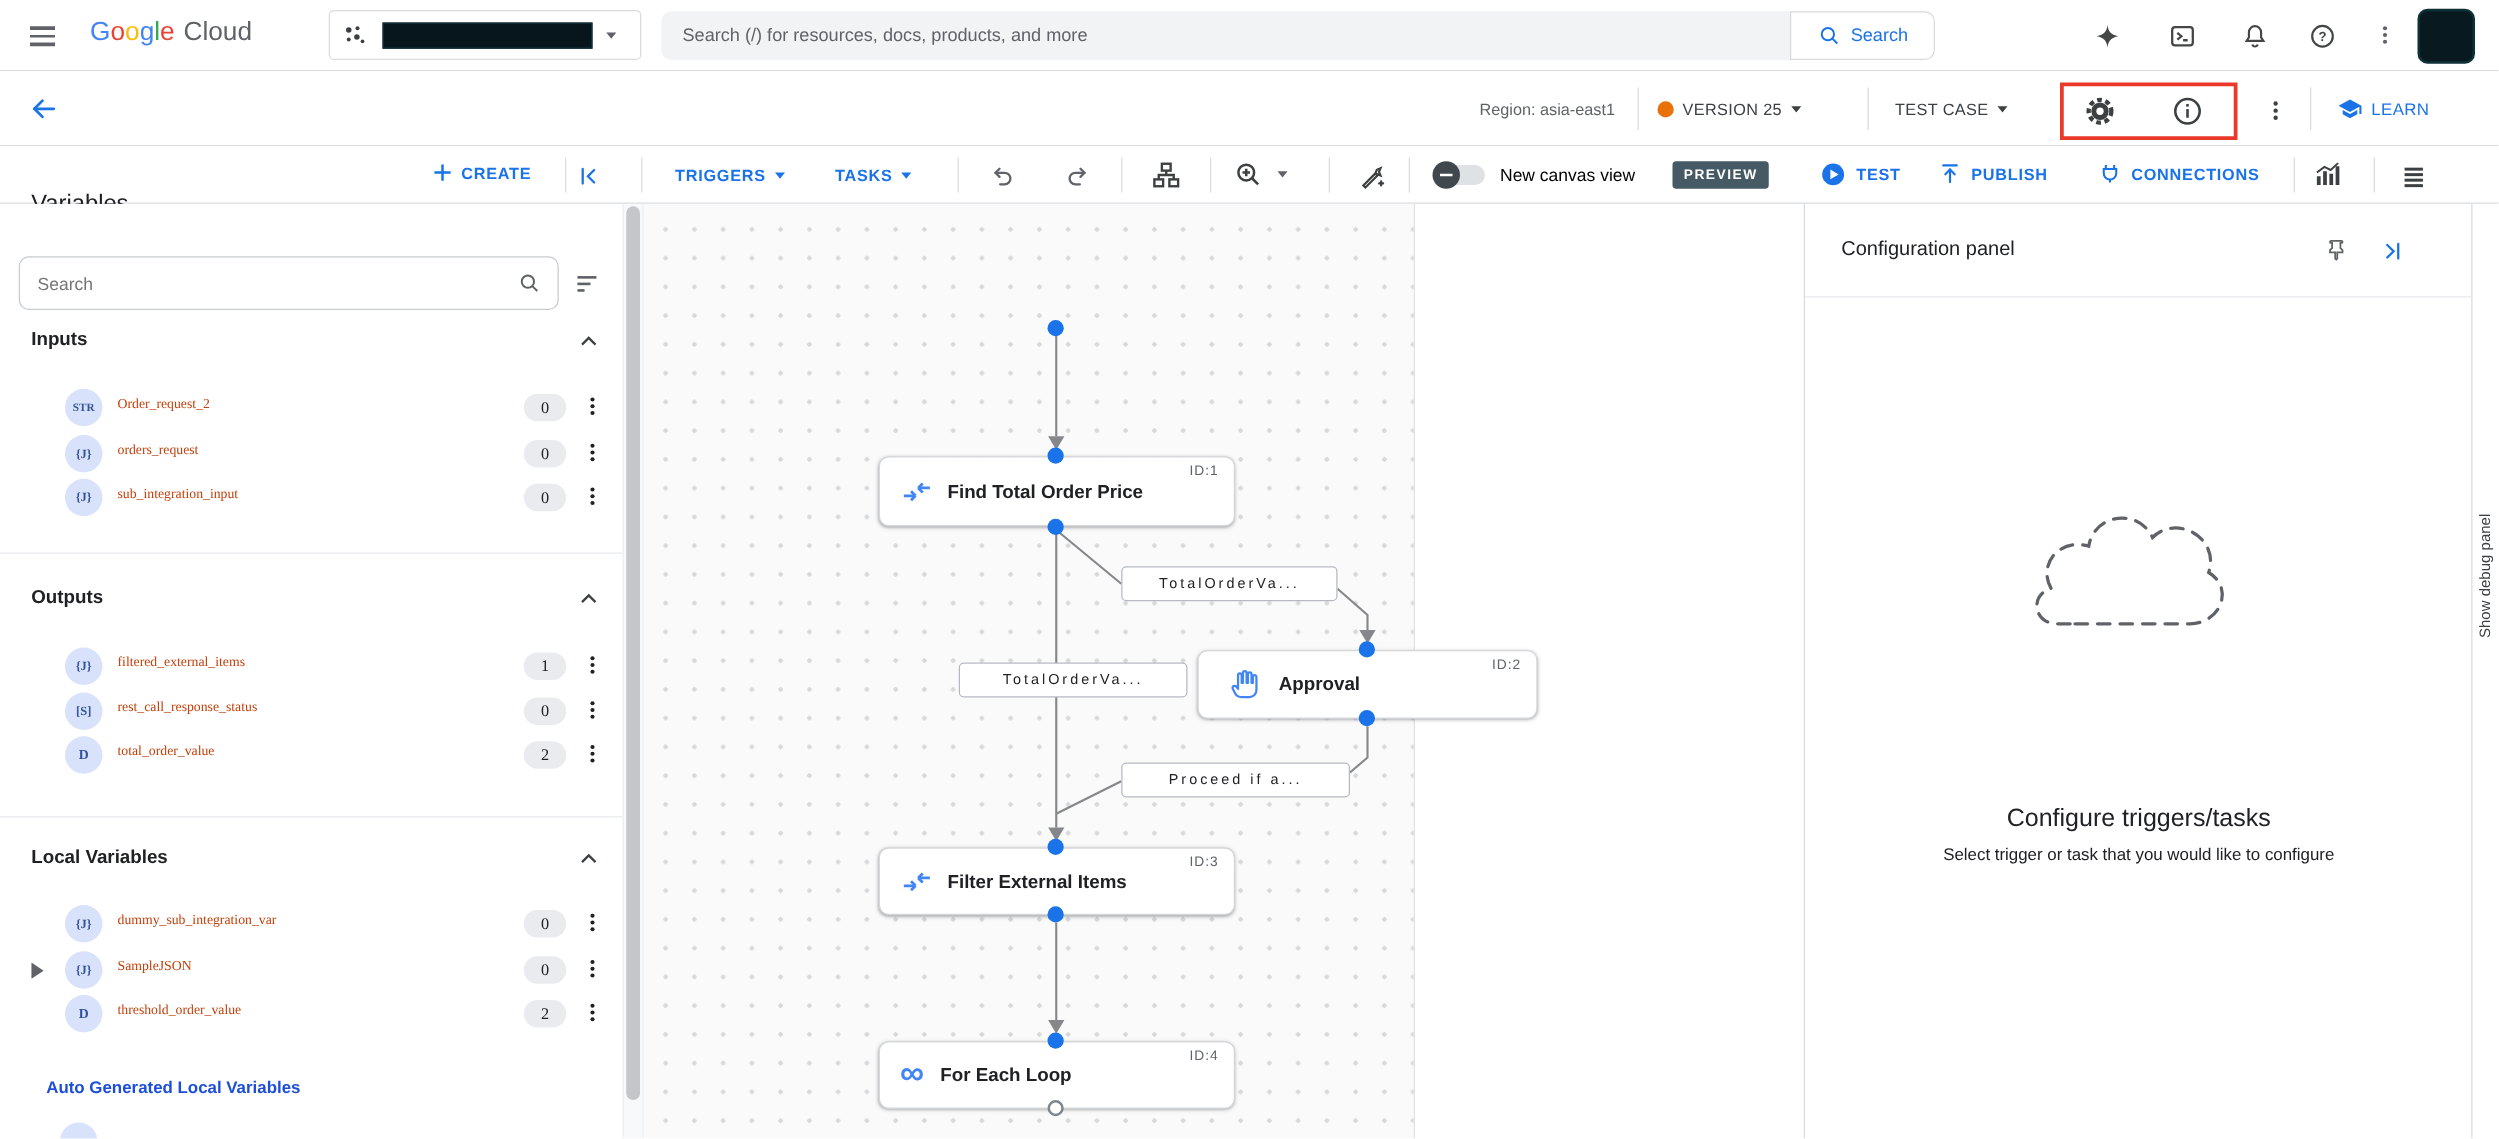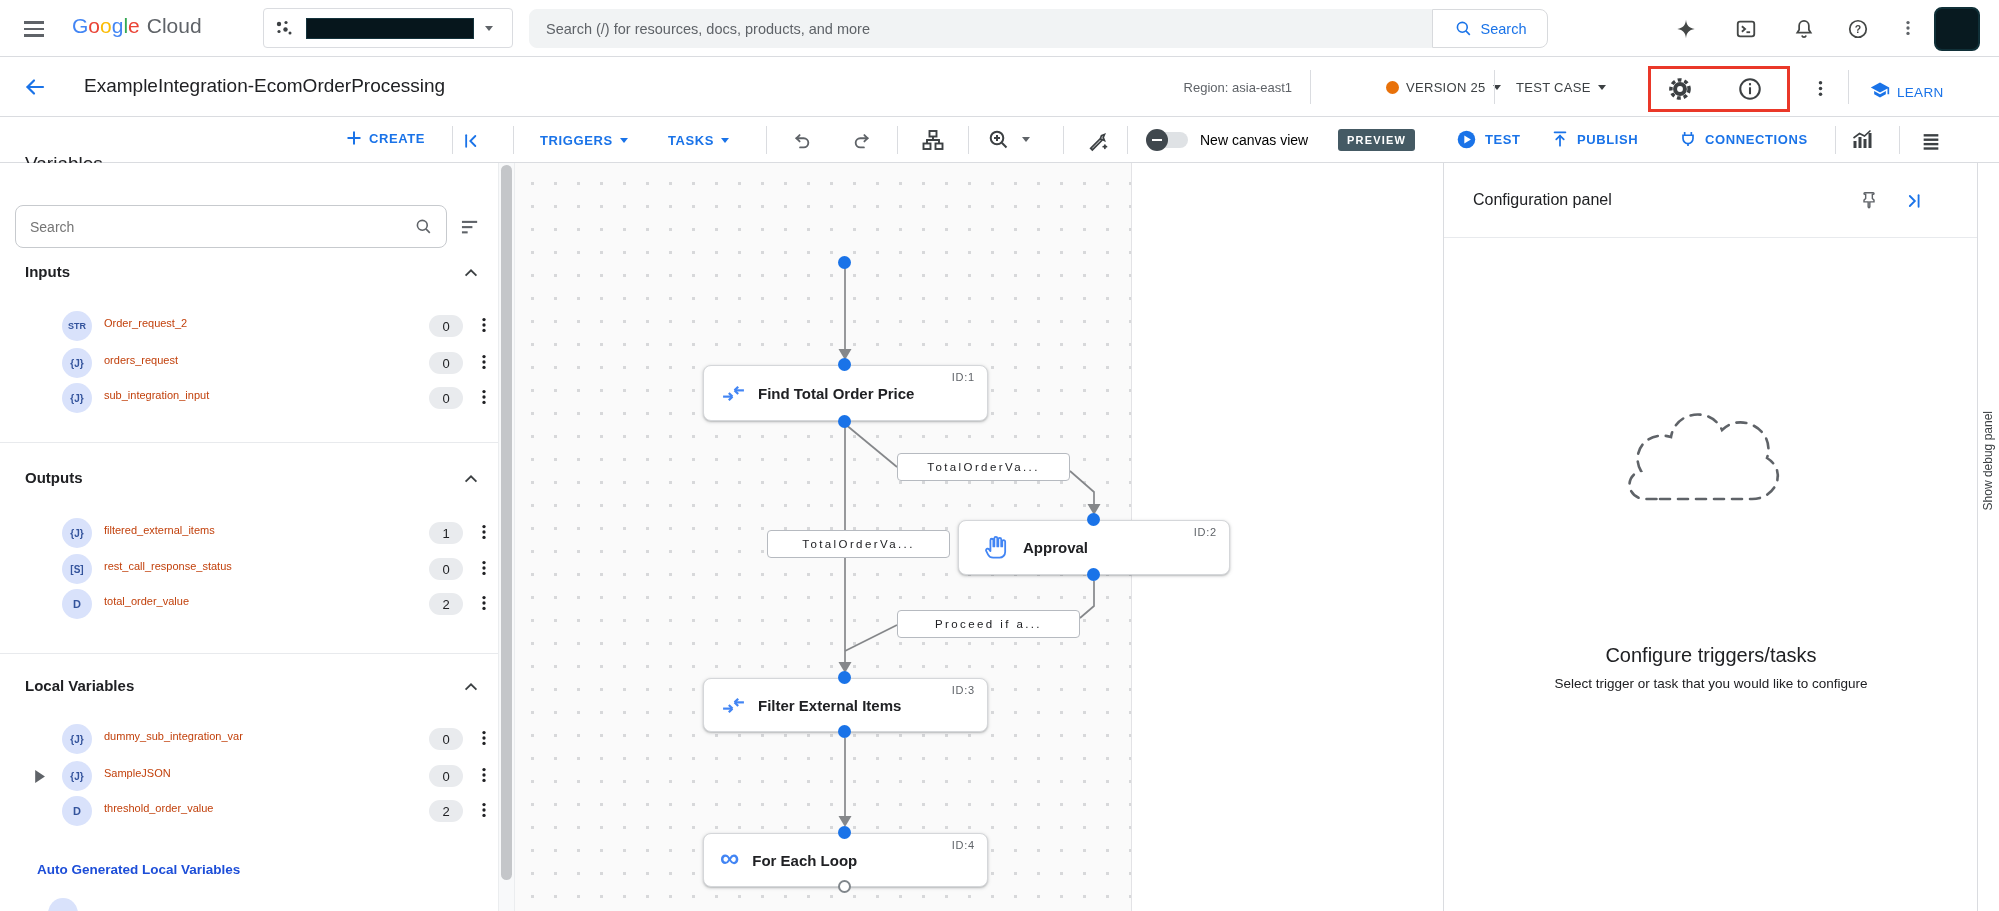--- a/index.html
+++ b/index.html
@@ -21,21 +21,21 @@
   .search-btn span { color:#1a73e8; font-size:14.5px; font-weight:500; }
   
   .hdr-txt { font-size:13px; font-weight:500; color:#3c4043; letter-spacing:.3px; display:flex; align-items:center; gap:7px; cursor:pointer; }
   .toggle-track { position:absolute; width:38px; height:16px; border-radius:8px; background:#dfe2e5; }
   .toggle-knob { position:absolute; width:22px; height:22px; border-radius:50%; background:#40484e; display:flex; align-items:center; justify-content:center; }
   .toggle-knob::after { content:""; width:10px; height:2px; background:#fff; }
   .preview-badge { position:absolute; background:#455a64; color:#fff; font-size:11px; font-weight:700; letter-spacing:1.2px; padding:5px 9px; border-radius:3px; }
   
   .sec-title { position:absolute; left:25px; font-size:15px; font-weight:700; color:#202124; }
   .auto-title { position:absolute; left:37px; font-size:13.5px; font-weight:700; color:#1d4ed8; }
-  .var-row { position:absolute; left:14px; width:498px; height:32px; cursor:pointer; }
+  .var-row { position:absolute; left:4px; width:498px; height:32px; cursor:pointer;font-family:Liberation Serif, serif; }
   .vbadge { position:absolute; left:48px; top:1px; width:30px; height:30px; border-radius:50%; background:#d9e2fb; color:#33539c; font-weight:700; display:flex; align-items:center; justify-content:center; }
   .vname { position:absolute; left:90px; top:7px; font-size:11px; color:#c2410c; }
   .vpill { position:absolute; left:415px; top:5px; width:34px; height:22px; border-radius:11px; background:#e9ebee; color:#202124; font-size:13px; display:flex; align-items:center; justify-content:center; }
   .vkebab { position:absolute; left:460px; top:5px; cursor:pointer; }
   .sb-divider { position:absolute; left:0; width:498px; height:1px; background:#e8eaed; }
   
   .canvas-bg { position:absolute; background-color:#fafafa;
     background-image: radial-gradient(circle, #d7d8da 1.6px, transparent 1.9px);
     background-size: 23px 23px; background-position: 6px 9px; border-right:1px solid #e3e3e6; }
   .node { position:absolute; background:#fff; border:1px solid #d5d7da; border-radius:8px;
@@ -153,24 +153,23 @@
     <div class="abs" style="left:1934px;top:7px;width:46px;height:44px;border-radius:8px;background:#081a20;border:2px solid #103038;cursor:pointer;"></div>
   </div>
 
   <div class="hrow" style="top:57px;height:60px;">
     <div class="abs icon-btn" style="left:22px;top:17px;width:26px;height:26px;">
       <svg width="24" height="24" viewBox="0 0 24 24" fill="none" stroke="#1a73e8" stroke-width="2.2" stroke-linecap="round" stroke-linejoin="round">
         <line x1="20" y1="12" x2="4.5" y2="12"></line>
           <polyline points="11,5.5 4.5,12 11,18.5"></polyline>
       </svg>
     </div>
-    <div class="abs" style="left:84px;top:18px;font-size:19px;color:#202124;">ExampleIntegration-EcomOrderProcessing</div>
     <div class="abs" style="left:1130px;top:23px;width:162px;text-align:right;font-size:13px;color:#5f6368;">Region: asia-east1</div>
     <div class="vdiv" style="left:1310px;top:13px;height:34px;"></div>
-    <div class="abs hdr-txt" style="left:1386px;top:17px;height:26px;">
+    <div class="abs hdr-txt" style="left:1326px;top:17px;height:26px;">
       <span style="width:13px;height:13px;border-radius:50%;background:#e8710a;display:inline-block;"></span>
       <span>VERSION 25</span>
       <span class="caret" style="color:#3c4043;"></span>
     </div>
     <div class="vdiv" style="left:1494px;top:13px;height:34px;"></div>
     <div class="abs hdr-txt" style="left:1516px;top:17px;height:26px;">
       <span>TEST CASE</span>
       <span class="caret" style="color:#3c4043;"></span>
     </div>
     <div class="abs" style="left:1648px;top:9px;width:142px;height:46px;border:3px solid #ea3829;"></div>
@@ -187,21 +186,21 @@
         <rect x="11.05" y="10.4" width="1.9" height="6.4" fill="#3c4043"></rect>
           <rect x="11.05" y="6.6" width="1.9" height="2" fill="#3c4043"></rect>
       </svg>
     </div>
     <div class="abs icon-btn" style="left:1808px;top:19px;width:24px;height:24px;color:#3c4043;">
       <svg width="21" height="21" viewBox="0 0 24 24">
           <use href="#sym-kebab"></use>
         </svg>
     </div>
     <div class="vdiv" style="left:1848px;top:13px;height:34px;"></div>
-    <div class="abs hdr-txt" style="left:1870px;top:17px;height:26px;color:#1a73e8;align-items:flex-end;">
+    <div class="abs hdr-txt" style="left:1870px;top:17px;height:26px;color:#1a73e8;">
       <svg width="20" height="20" viewBox="0 0 24 24" fill="#1a73e8">
         <path d="M12 3 L1 9 l11 6 9-4.91 V17 h2 V9 L12 3 z"></path>
           <path d="M5 13.18 v4 L12 21 l7-3.82 v-4 L12 17 l-7-3.82 z"></path>
       </svg>
       <span style="font-size:13.5px;">LEARN</span>
     </div>
   </div>
 
   <div class="hrow" style="top:117px;height:46px;">
     <div class="abs" style="left:25px;top:11px;font-size:19px;color:#202124;margin-top:25px;">Variables</div>

